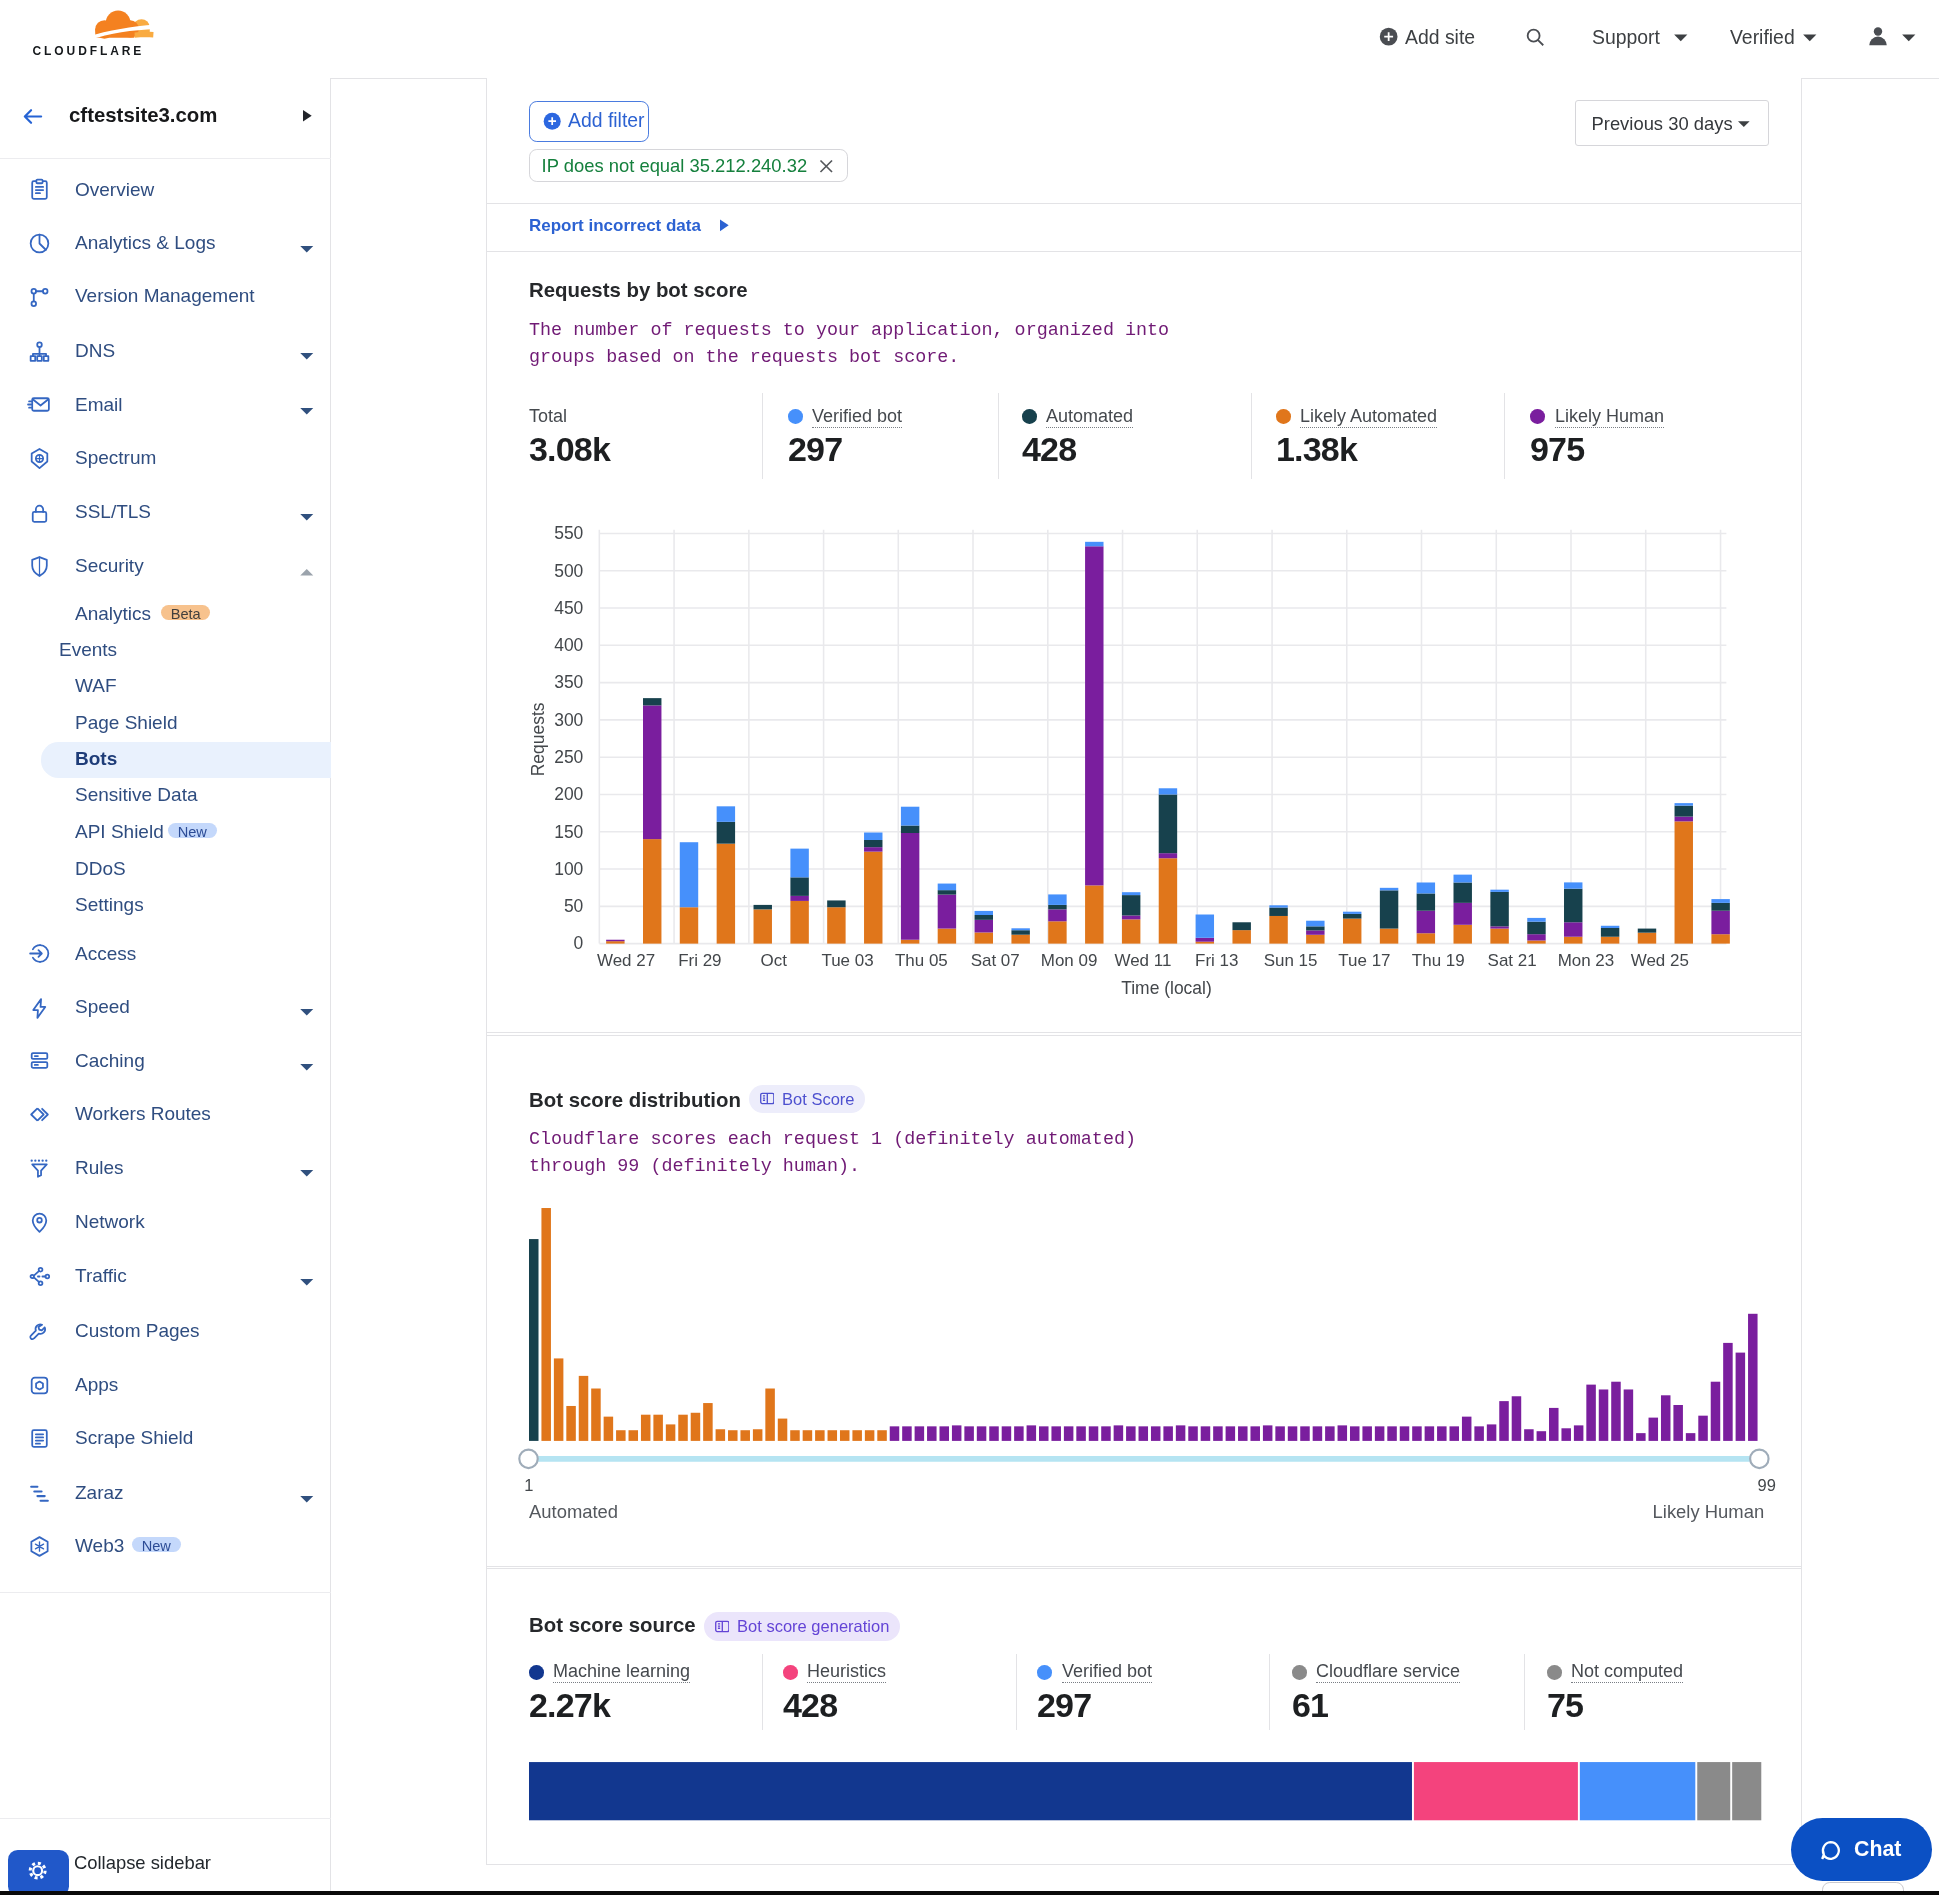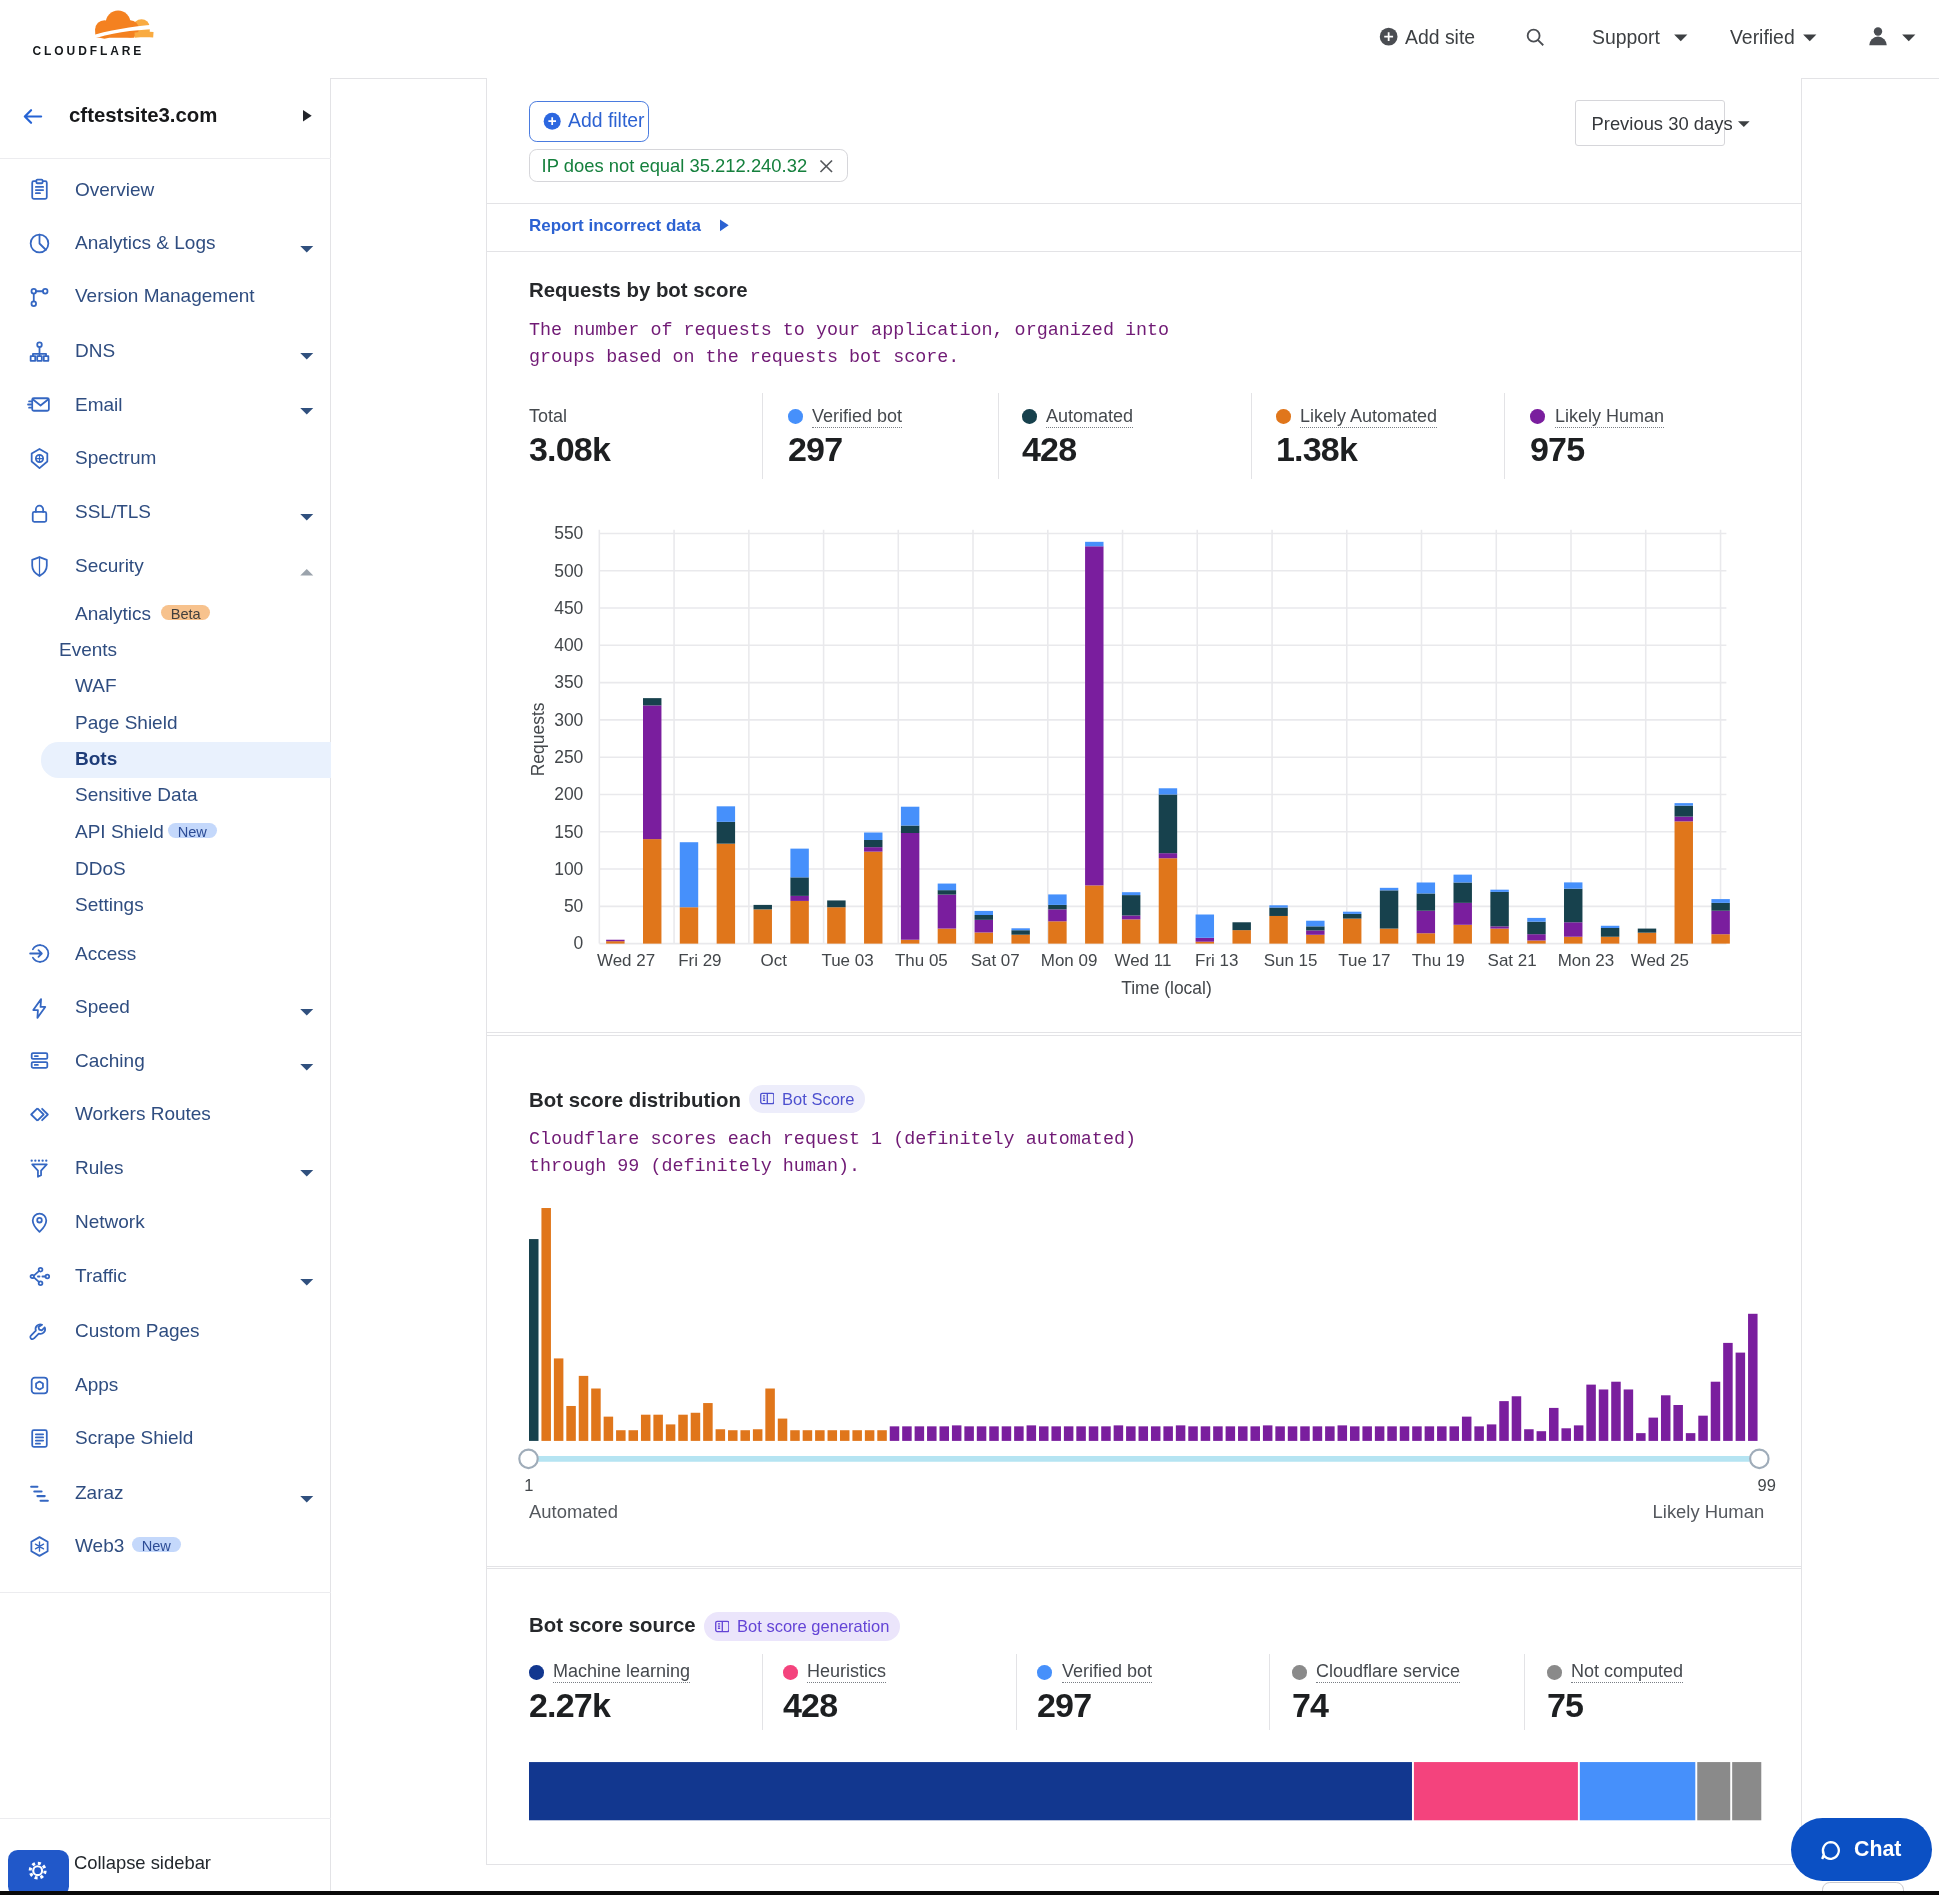--- a/index.html
+++ b/index.html
@@ -230,21 +230,21 @@
       <path d="M12 7.5v9M7.5 12h9" stroke="#fff" stroke-width="2"></path>
     </svg>
 <div class="abs" style="left:38px;top:6.8px;font-size:19.4px;color:#2C62D2;white-space:nowrap">Add filter</div>
   </div>
 <div class="abs" style="left:529px;top:149px;width:319px;height:33px;border:1.5px solid #D6D6DA;border-radius:7.8px">
 <div class="abs" style="left:11.6px;top:4.9px;font-size:18.4px;color:#15803d;white-space:nowrap">IP does not equal 35.212.240.32</div>
 <svg class="abs" style="left:288px;top:7.8px" width="16.5" height="16.5" viewBox="0 0 20 20" stroke="#55585C" stroke-width="2">
       <path d="M3 3l14 14M17 3L3 17"></path>
     </svg>
   </div>
-<div class="abs" style="left:1575px;top:100px;width:150px;height:46px;border:1.5px solid #D6D6DA;border-radius:3px">
+<div class="abs" style="left:1575px;top:100px;width:194px;height:46px;border:1.5px solid #D6D6DA;border-radius:3px">
 <div class="abs" style="left:15.5px;top:11.6px;font-size:18.4px;color:#35383C;white-space:nowrap">Previous 30 days</div>
 <svg class="abs" style="left:161px;top:19.4px" width="13.6" height="8.2" viewBox="0 0 14 8">
       <path d="M1 1l6 6 6-6z" fill="#3D4043"></path>
     </svg>
   </div>
 <div class="abs" style="left:486px;top:203px;width:1316px;height:49px;border-top:1.5px solid #E3E3E6;border-bottom:1.5px solid #E3E3E6"></div>
 <div class="abs" style="left:529px;top:216px;font-size:17px;color:#2C62D2;font-weight:bold">Report incorrect data</div>
 <svg class="abs" style="left:719px;top:218px" width="10.7" height="14.6" viewBox="0 0 11 14">
     <path d="M1 1l9 6-9 6z" fill="#2C62D2"></path>
   </svg>
@@ -296,21 +296,21 @@
 <div class="abs" style="left:783px;top:1665px;width:14.6px;height:14.6px;border-radius:50%;background:#F4437D"></div>
 <div class="abs statlab du" style="left:807px;top:1661px">Heuristics</div>
 <div class="abs statval" style="left:783px;top:1686px">428</div>
 <div class="abs" style="left:1016px;top:1654px;width:0;height:76px;border-left:1.5px solid #E3E3E6"></div>
 <div class="abs" style="left:1037px;top:1665px;width:14.6px;height:14.6px;border-radius:50%;background:#4690FB"></div>
 <div class="abs statlab du" style="left:1062px;top:1661px">Verified bot</div>
 <div class="abs statval" style="left:1037px;top:1686px">297</div>
 <div class="abs" style="left:1269px;top:1654px;width:0;height:76px;border-left:1.5px solid #E3E3E6"></div>
 <div class="abs" style="left:1292px;top:1665px;width:14.6px;height:14.6px;border-radius:50%;background:#8A8A8A"></div>
 <div class="abs statlab du" style="left:1316px;top:1661px">Cloudflare service</div>
-<div class="abs statval" style="left:1292px;top:1686px">74</div>
+<div class="abs statval" style="left:1292px;top:1686px">61</div>
 <div class="abs" style="left:1524px;top:1654px;width:0;height:76px;border-left:1.5px solid #E3E3E6"></div>
 <div class="abs" style="left:1547px;top:1665px;width:14.6px;height:14.6px;border-radius:50%;background:#8A8A8A"></div>
 <div class="abs statlab du" style="left:1571px;top:1661px">Not computed</div>
 <div class="abs statval" style="left:1547px;top:1686px">75</div>
 <svg class="abs" style="left:0;top:0" width="1940" height="1895" viewBox="0 0 1999 1953">
     <g font-family="Liberation Sans, sans-serif" font-size="18" fill="#43474B">
       <line x1="617.5" y1="549.8" x2="1779" y2="549.8" stroke="#E9E9EC" stroke-width="1.6"></line>
       <text x="601" y="555.8" text-anchor="end">550</text>
       <line x1="617.5" y1="588.2" x2="1779" y2="588.2" stroke="#E9E9EC" stroke-width="1.6"></line>
       <text x="601" y="594.2" text-anchor="end">500</text>

